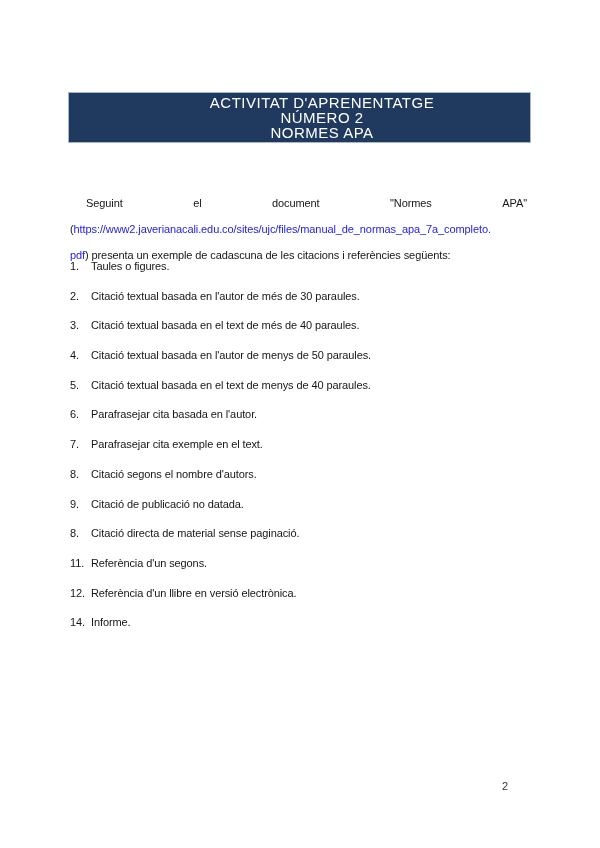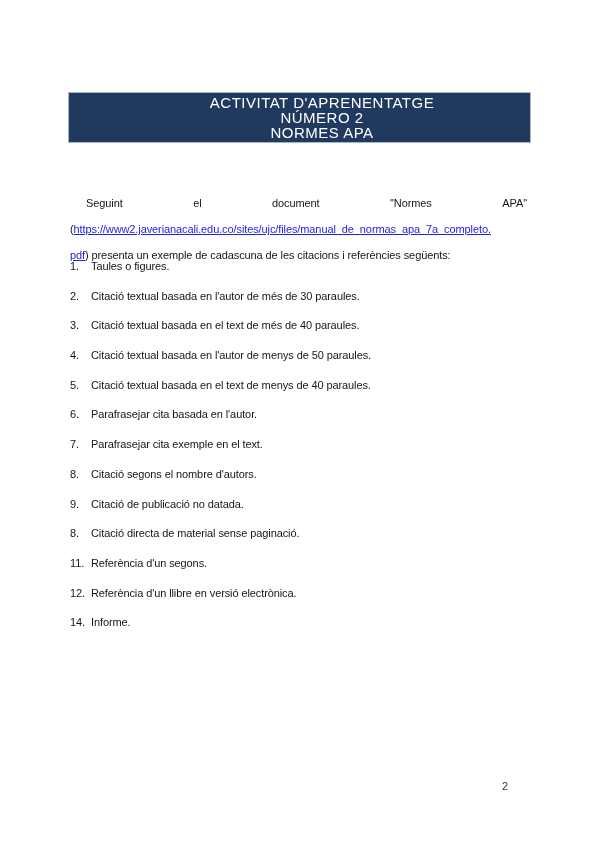--- a/index.html
+++ b/index.html
@@ -55,21 +55,20 @@
   .p-line1 {
     display: flex;
     justify-content: space-between;
     padding-left: 16px;
   }
   .p-line2 {
     white-space: nowrap;
   }
   .doc-link {
     color: #2222e2;
-    text-decoration: underline;
     cursor: pointer;
   }
 
   
   .num-list {
     position: absolute;
     left: 70px;
     top: 259px;
     width: 466px;
   }

